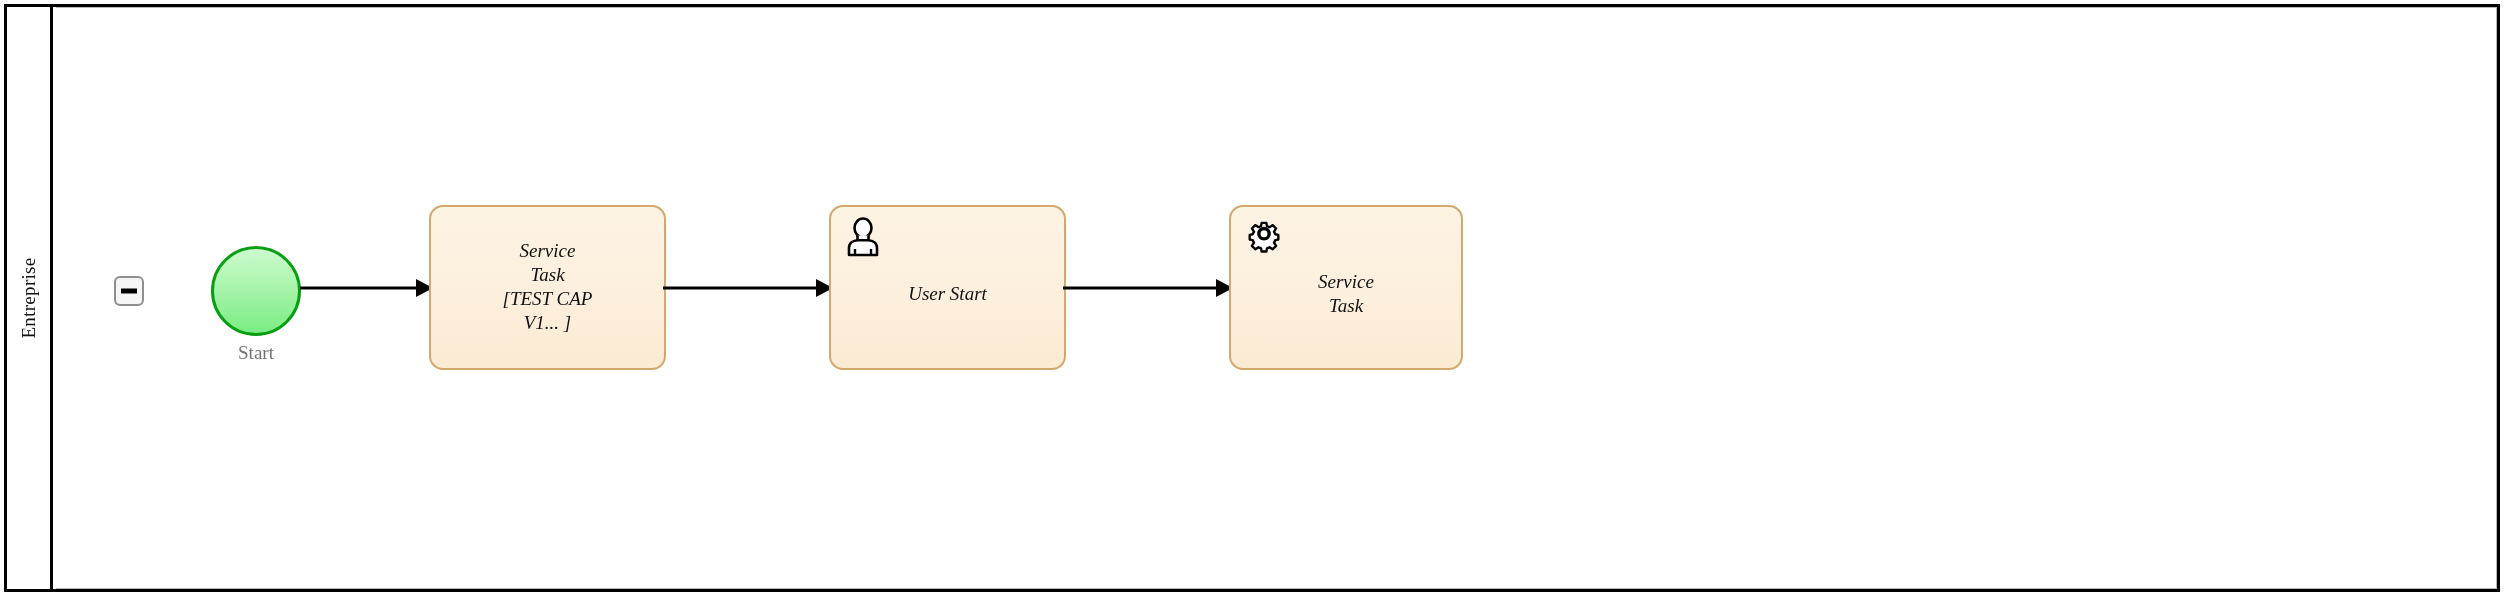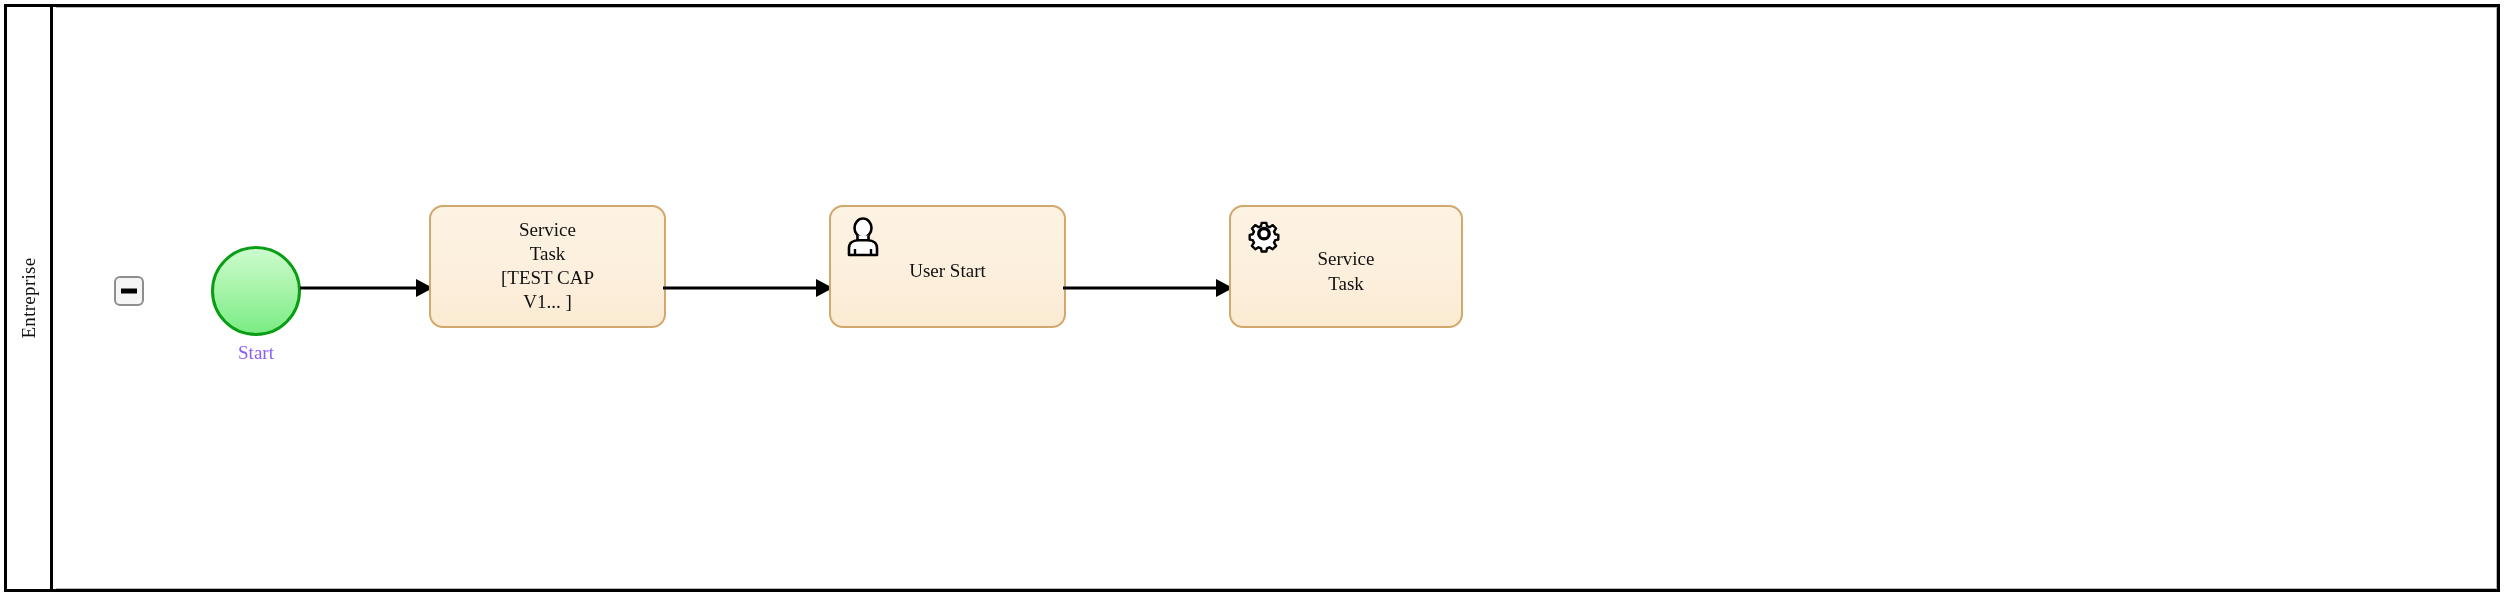--- a/index.html
+++ b/index.html
@@ -100,32 +100,33 @@
     box-sizing: border-box;
     background: linear-gradient(to bottom, #ccfbcd 0%, #a9f4ab 45%, #7aec84 100%);
   }
   .start-label {
     position: absolute;
     left: 155px;
     top: 334px;
     width: 90px;
     text-align: center;
     font-size: 19px;
-    color: #8b5cf6;
+    color: #737373;
   }
 
   
   .task {
     position: absolute;
     top: 197px;
-    height: 123px;
+    height: 165px;
     border: 2px solid #d2a86c;
     border-radius: 14px;
     box-sizing: border-box;
     background: linear-gradient(to bottom, #fdf3e3 0%, #fcefdd 55%, #fbebd3 100%);
+    font-style: italic;
   }
   .task-label {
     position: absolute;
     left: 0;
     right: 0;
     top: 50%;
     transform: translateY(-50%);
     text-align: center;
     font-size: 19px;
     line-height: 1.28;

